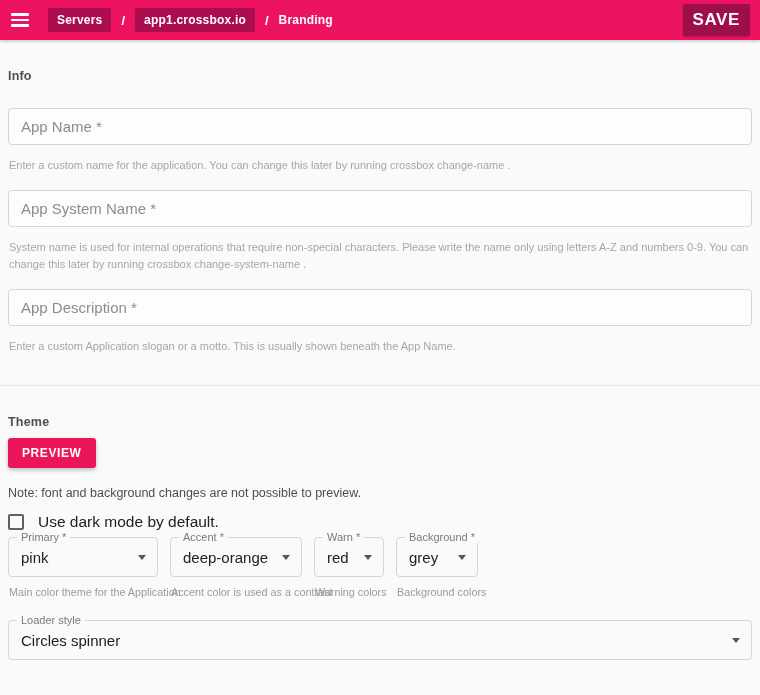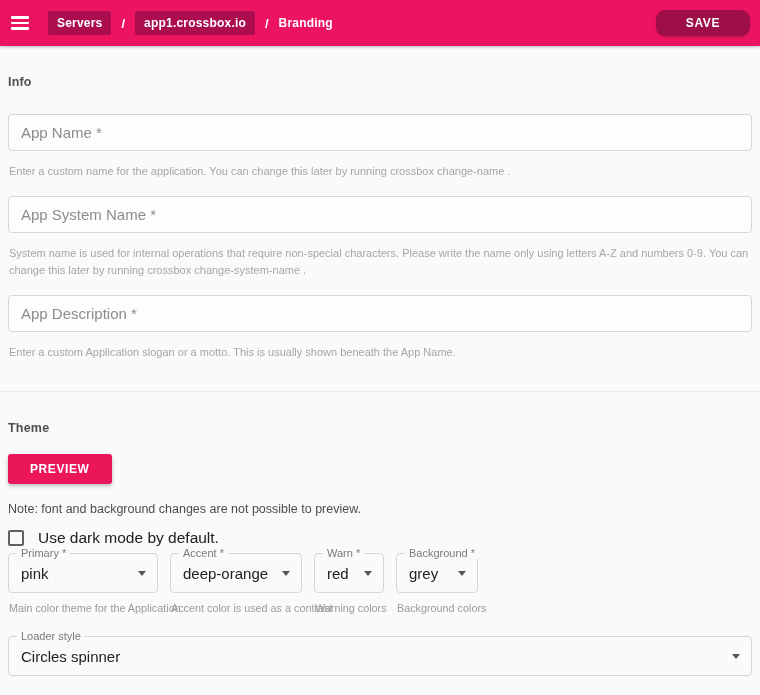--- a/index.html
+++ b/index.html
@@ -17,55 +17,55 @@
   *{box-sizing:border-box;margin:0;padding:0}
   html,body{width:760px;height:695px}
   body{
     background:var(--page-bg);
     font-family:"Liberation Sans","DejaVu Sans",sans-serif;
     overflow:hidden;
     position:relative;
   }
   
   .appbar{
-    height:46px;background:var(--header-bg);
+    height:40px;background:var(--header-bg);
     display:flex;align-items:center;padding:0 10px;
     box-shadow:0 1px 3px rgba(0,0,0,.25);
   }
   .hamburger{width:24px;height:24px;display:flex;flex-direction:column;justify-content:center;gap:3px;cursor:pointer;margin-right:14px;background:none;border:none}
   .hamburger span{display:block;height:2.5px;width:18px;background:#fff;border-radius:1px;margin-left:1px}
   .crumbs{display:flex;align-items:center;gap:10px}
   .crumb-chip{
     background:var(--chip-bg);color:#fff;font-size:12px;font-weight:700;
     padding:5px 9px;border-radius:2px;letter-spacing:.2px;cursor:pointer;border:none;
     font-family:inherit;
   }
   .crumb-sep{color:#fff;font-size:13px;font-weight:700}
   .crumb-plain{color:#fff;font-size:12px;font-weight:700;letter-spacing:.2px}
   .spacer{flex:1}
   .save-btn{
-    background:var(--save-bg);color:#fff;border:none;border-radius:9px;
-    font-size:12px;font-weight:700;letter-spacing:.6px;padding:6px 30px;cursor:pointer;
+    background:var(--save-bg);color:#fff;border:none;border-radius:2px;
+    font-size:17px;font-weight:700;letter-spacing:.6px;padding:6px 10px;cursor:pointer;
     box-shadow:0 1px 2px rgba(0,0,0,.2);font-family:inherit;
   }
   
   .content{padding:0 8px}
   .section-title{font-size:12.5px;font-weight:700;color:var(--title);padding-top:29px;letter-spacing:.2px}
   .field-group{margin-top:16px}
   .field-group.first{margin-top:25px}
   .field-box{
     height:37px;border:1px solid var(--field-border);border-radius:4px;background:#FDFDFD;
     display:flex;align-items:center;padding:0 12px;cursor:text;
   }
   .field-box .placeholder{font-size:15px;color:var(--field-label)}
   .field-helper{font-size:11px;color:var(--helper);margin-top:12px;line-height:1.55;padding-left:1px}
   .divider{border:none;border-top:1px solid #E9E9E9;margin:30px -8px 0 -8px}
   .preview-btn{
-    margin-top:19px;background:var(--accent);color:#fff;border:none;border-radius:3px;
-    font-size:12px;font-weight:700;letter-spacing:.6px;padding:8px 22px;cursor:pointer;
+    margin-top:9px;background:var(--accent);color:#fff;border:none;border-radius:3px;
+    font-size:12px;font-weight:700;letter-spacing:.6px;padding:8px 14px;cursor:pointer;
     box-shadow:0 2px 4px rgba(0,0,0,.25);font-family:inherit;display:inline-block;
   }
   .note{font-size:12.5px;color:#4D4D4D;margin-top:18px}
   .dark-row{display:flex;align-items:center;gap:14px;margin-top:13px;cursor:pointer}
   .checkbox{width:16px;height:16px;border:2px solid #616161;border-radius:2px;background:transparent;flex:0 0 auto}
   .dark-label{font-size:15.5px;color:var(--dark-text)}
   
   .select-row{display:flex;gap:12px;margin-top:6px;align-items:flex-start}
   .select-group{display:flex;flex-direction:column}
   .select-box{

